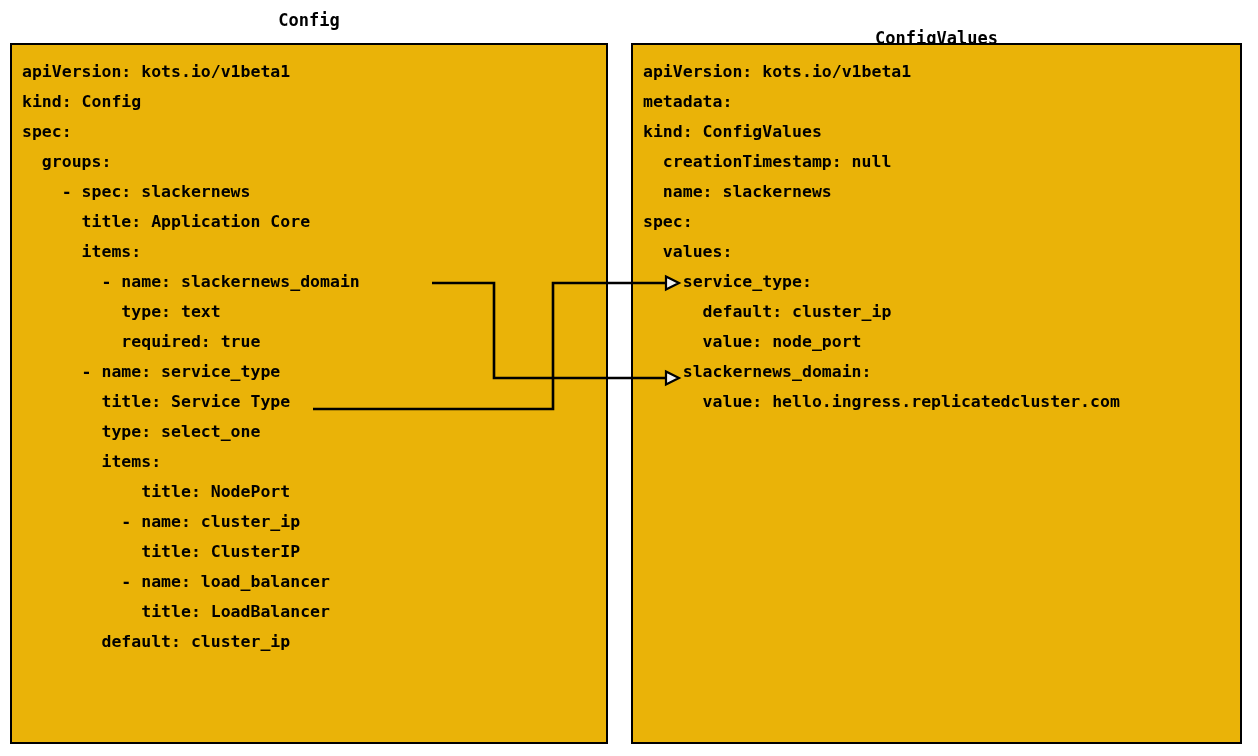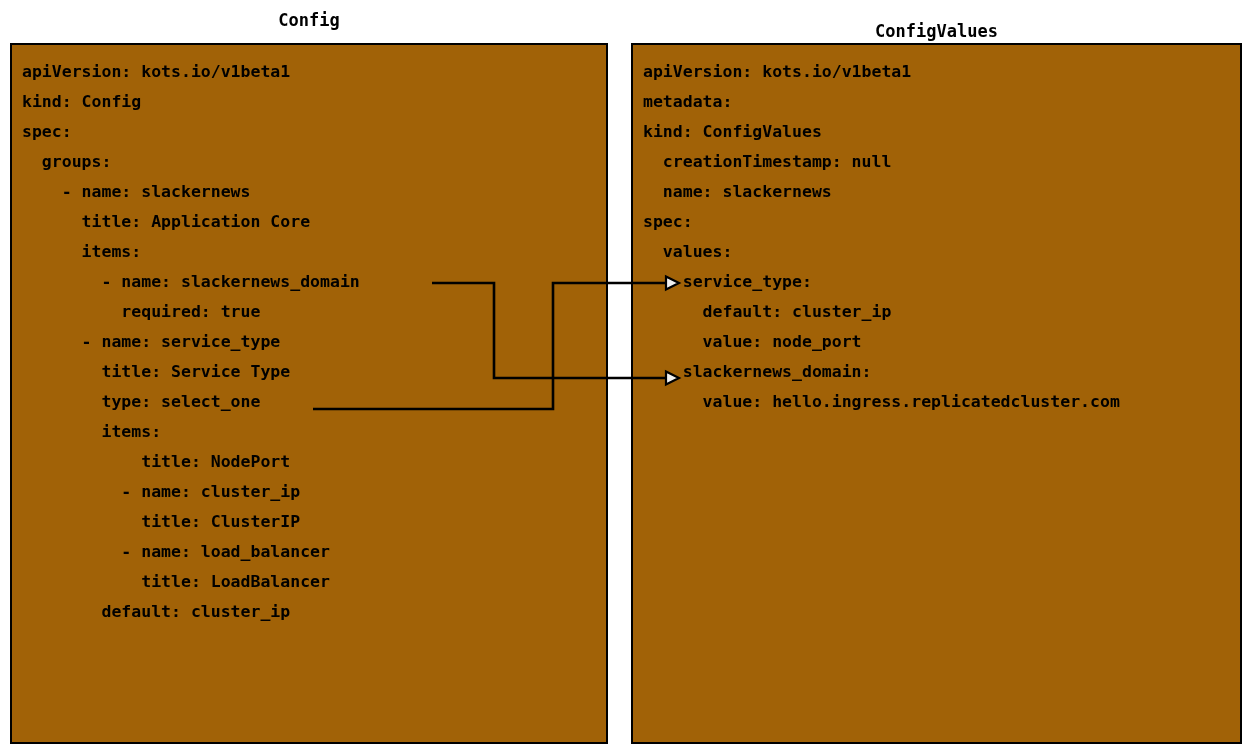--- a/index.html
+++ b/index.html
@@ -26,25 +26,25 @@
     position: absolute;
     font-family: "DejaVu Sans Mono", "Liberation Mono", monospace;
     font-weight: bold;
     font-size: 17px;
     color: #000000;
     text-align: center;
     white-space: pre;
     letter-spacing: 0px;
   }
   #title-config  { left: 10px;  top: 10px; width: 598px; }
-  #title-values  { left: 631px; top: 21px; width: 611px; }
+  #title-values  { left: 631px; top: 28px; width: 611px; }
 
   .panel {
     position: absolute;
-    background: #a16207;
+    background: #eab308;
     border: 2px solid #000000;
     box-sizing: border-box;
     overflow: hidden;
   }
   #panel-config { left: 10px;  top: 43px; width: 598px;  height: 701px; }
   #panel-values { left: 631px; top: 43px; width: 611px;  height: 701px; }
 
   .code-block {
     position: absolute;
     left: 0;
@@ -80,24 +80,25 @@
   <div class="panel-title" id="title-config">Config</div>
 
   <div class="panel-title" id="title-values">ConfigValues</div>
 
   <div class="panel" id="panel-config">
     <div class="code-block" id="code-config">
         <div class="code-line">apiVersion: kots.io/v1beta1</div>
         <div class="code-line">kind: Config</div>
         <div class="code-line">spec:</div>
         <div class="code-line">  groups:</div>
-        <div class="code-line">    - name: slackernews</div>
+        <div class="code-line">    - spec: slackernews</div>
         <div class="code-line">      title: Application Core</div>
         <div class="code-line">      items:</div>
         <div class="code-line">        - name: slackernews_domain</div>
+        <div class="code-line">          type: text</div>
         <div class="code-line">          required: true</div>
         <div class="code-line">      - name: service_type</div>
         <div class="code-line">        title: Service Type</div>
         <div class="code-line">        type: select_one</div>
         <div class="code-line">        items:</div>
         <div class="code-line">            title: NodePort</div>
         <div class="code-line">          - name: cluster_ip</div>
         <div class="code-line">            title: ClusterIP</div>
         <div class="code-line">          - name: load_balancer</div>
         <div class="code-line">            title: LoadBalancer</div>

